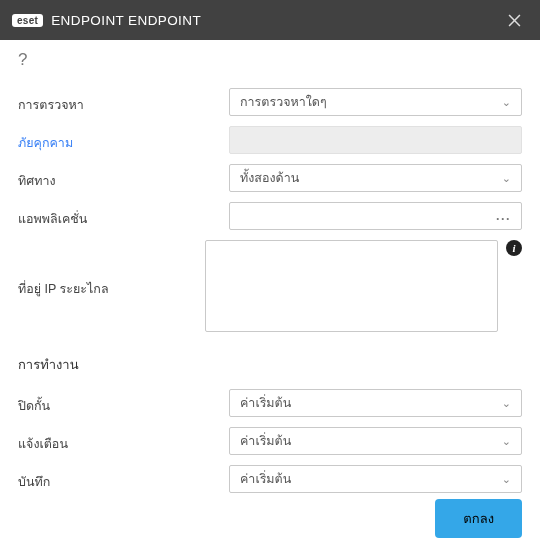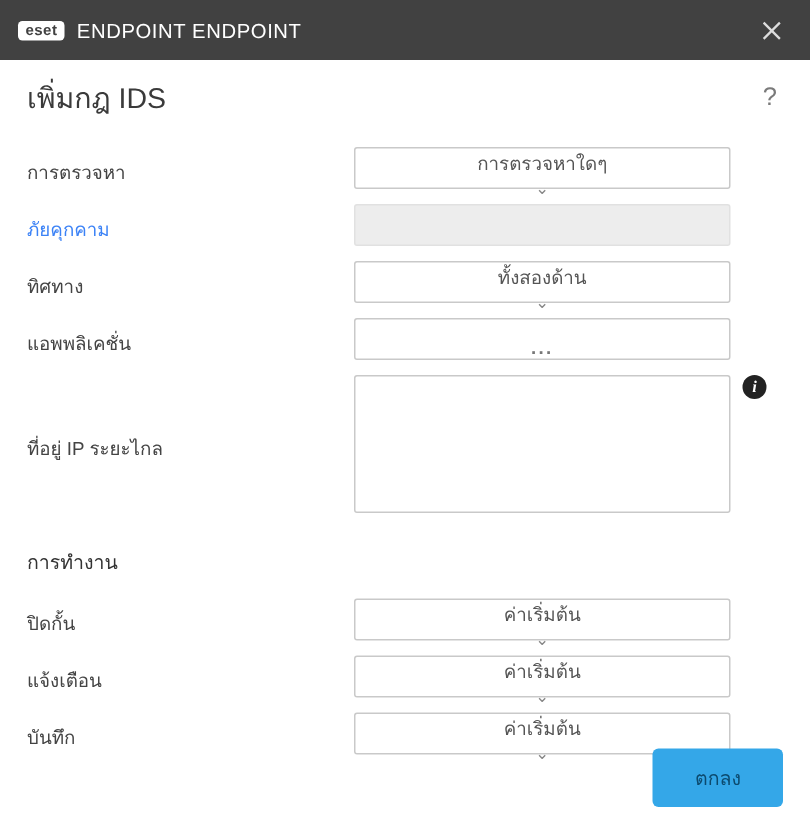--- a/index.html
+++ b/index.html
@@ -77,28 +77,27 @@
     color: #444;
     font-size: 12.5px;
   }
   .form-label.disabled { color: #3b82f6; }
   .form-control {
     flex: 1;
     display: flex;
     align-items: flex-start;
   }
   .select, .input, .textarea, .readonly {
-    width: 251px;
+    width: 293px;
     border: 1px solid #c9c9c9;
     background: #fff;
     border-radius: 2px;
     font-family: inherit;
     font-size: 12.5px;
     color: #555;
-    flex-direction: column;
   }
   .select {
     height: 28px;
     display: flex;
     align-items: center;
     justify-content: space-between;
     padding: 0 10px;
     cursor: pointer;
   }
   .select .chev { color: #888; font-size: 11px; }
@@ -143,21 +142,21 @@
     margin-top: 22px;
     margin-bottom: 14px;
   }
   .footer {
     position: absolute;
     bottom: 12px;
     right: 18px;
   }
   .btn-primary {
     background: #34a7e8;
-    color: #0c4a6e;
+    color: #000000;
     border: none;
     border-radius: 4px;
     padding: 9px 28px;
     font-size: 13px;
     cursor: pointer;
     font-family: inherit;
   }
 </style>
 </head>
 <body>
@@ -169,21 +168,20 @@
     <svg viewBox="0 0 12 12" stroke="currentColor" stroke-width="1.4" fill="none">
       <line x1="1" y1="1" x2="11" y2="11"></line>
         <line x1="11" y1="1" x2="1" y2="11"></line>
     </svg>
   </div>
 </div>
 
 <div class="content">
 
   <div class="header-row">
-    <div class="page-title">เพิ่มกฎ IDS</div>
     <div class="help-icon">?</div>
   </div>
 
   <div class="form-row">
     <div class="form-label">การตรวจหา</div>
     <div class="form-control">
       <div class="select">
         <span>การตรวจหาใดๆ</span>
         <span class="chev">⌄</span>
       </div>

